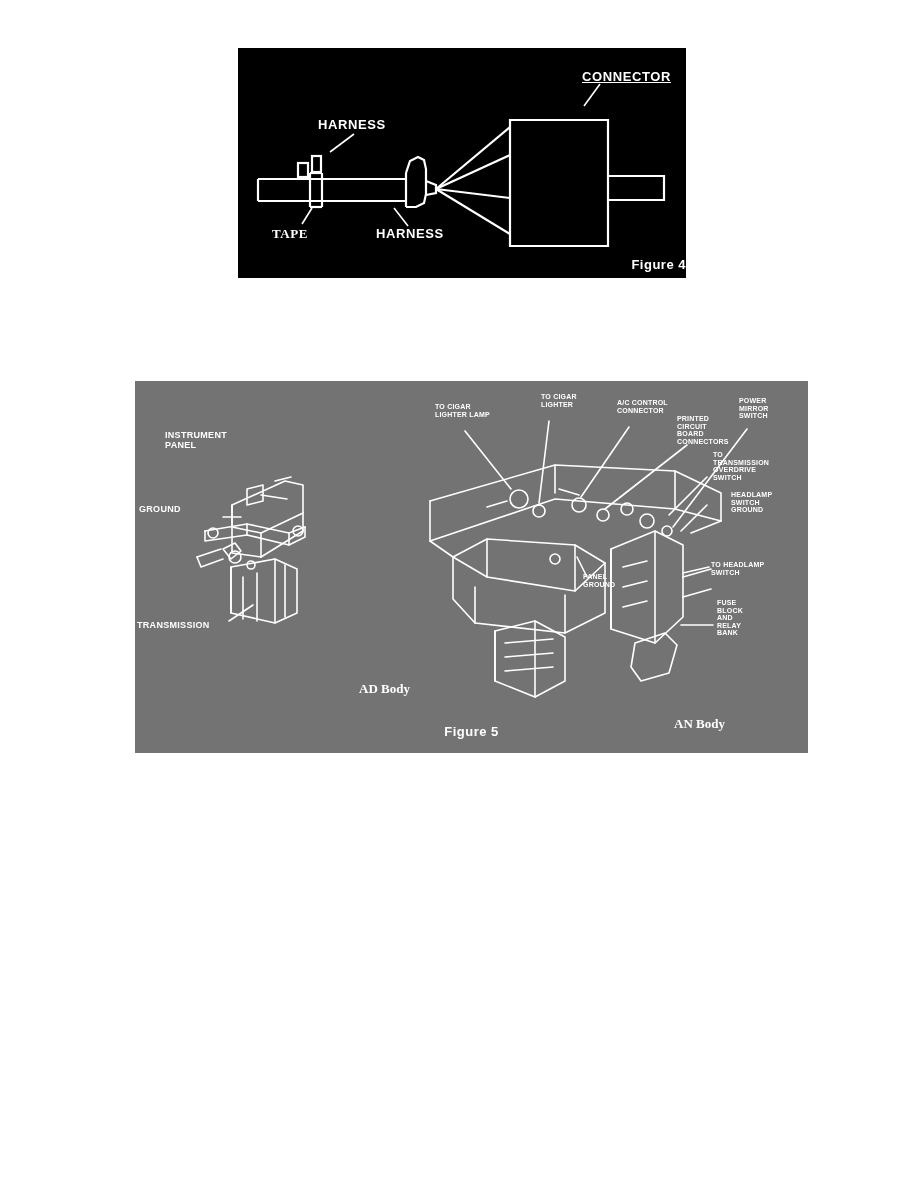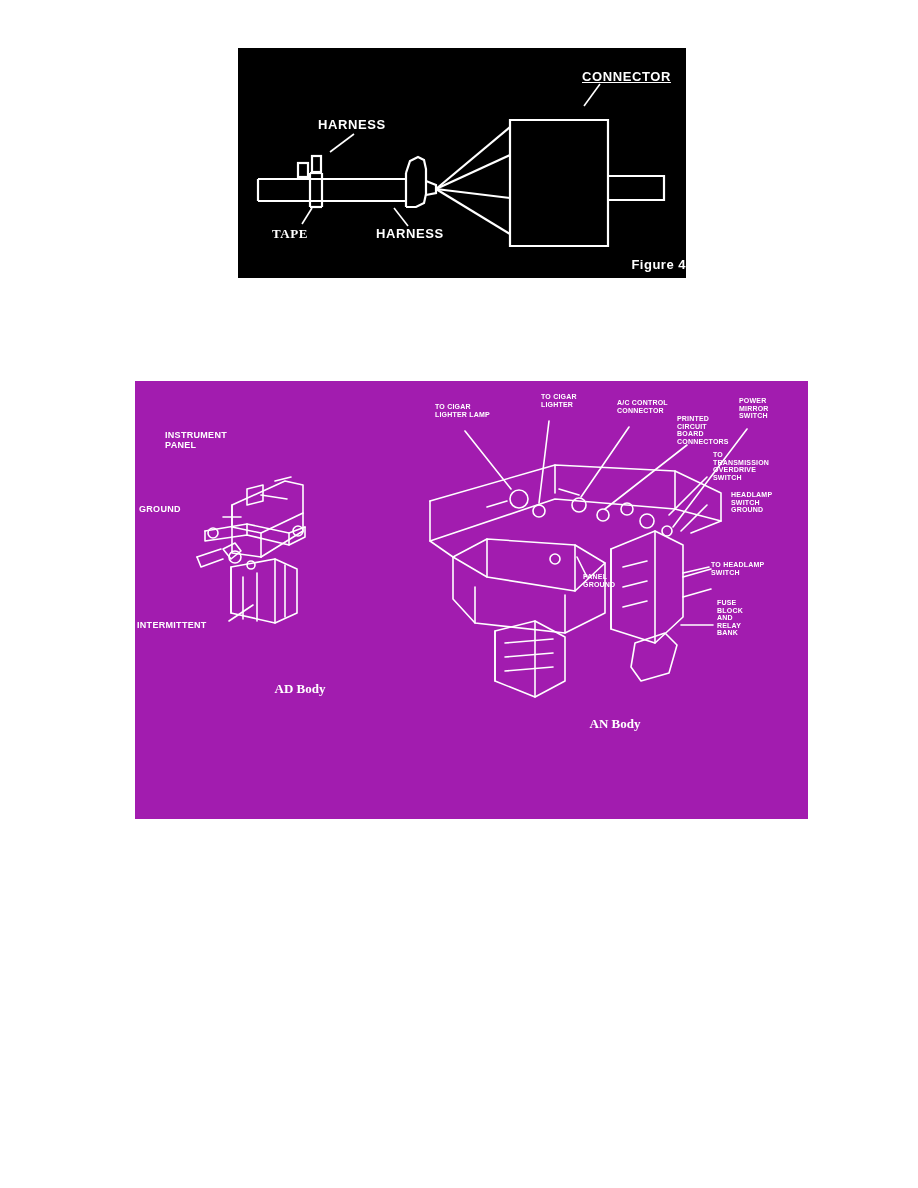--- a/index.html
+++ b/index.html
@@ -41,40 +41,41 @@
     left: 0;
     top: 0;
   }
 
   
   #figure5 {
     position: absolute;
     left: 135px;
     top: 381px;
     width: 673px;
-    height: 438px;
-    background: #a21caf;
+    height: 372px;
+    background: #737373;
   }
   #figure5 .caption {
     position: absolute;
     left: 0;
     right: 0;
     bottom: 14px;
     text-align: center;
     color: #ffffff;
     font-size: 13px;
     font-weight: bold;
     letter-spacing: 0.5px;
   }
   #figure5 .body-label {
     position: absolute;
     color: #ffffff;
     font-family: "Liberation Serif", serif;
     font-size: 13px;
     font-weight: bold;
+    text-align: right;
   }
   #label-ad-body { left: 55px; top: 300px; width: 220px; text-align: center; }
   #label-an-body { left: 370px; top: 315px; width: 220px; text-align: center; margin-top: 20px; }
 
   .fig-label {
     position: absolute;
     color: #ffffff;
     font-weight: bold;
     line-height: 1.08;
     white-space: pre-line;
@@ -222,21 +223,21 @@
       <path d="M572 124 L546 150"></path>
       <path d="M574 186 L548 192"></path>
       <path d="M578 244 L546 244"></path>
       <path d="M452 196 L442 176"></path>
     </g>
   </svg>
 
   <div class="fig-label f5l-label" style="left:30px; top:50px;">INSTRUMENT
 PANEL</div>
   <div class="fig-label f5l-label" style="left:4px; top:124px;">GROUND</div>
-  <div class="fig-label f5l-label" style="left:2px; top:240px;">INTERMITTENT</div>
+  <div class="fig-label f5l-label" style="left:2px; top:240px;">TRANSMISSION</div>
 
   <div class="fig-label f5r-label" style="left:300px; top:22px;">TO CIGAR
 LIGHTER LAMP</div>
   <div class="fig-label f5r-label" style="left:406px; top:12px;">TO CIGAR
 LIGHTER</div>
   <div class="fig-label f5r-label" style="left:482px; top:18px;">A/C CONTROL
 CONNECTOR</div>
   <div class="fig-label f5r-label" style="left:542px; top:34px;">PRINTED
 CIRCUIT
 BOARD
@@ -257,13 +258,14 @@
 BLOCK
 AND
 RELAY
 BANK</div>
   <div class="fig-label f5r-label" style="left:448px; top:192px;">PANEL
 GROUND</div>
 
   <div class="body-label" id="label-ad-body">AD Body</div>
   <div class="body-label" id="label-an-body">AN Body</div>
 
+  <div class="caption">Figure 5</div>
 </div>
 
 </body></html>

